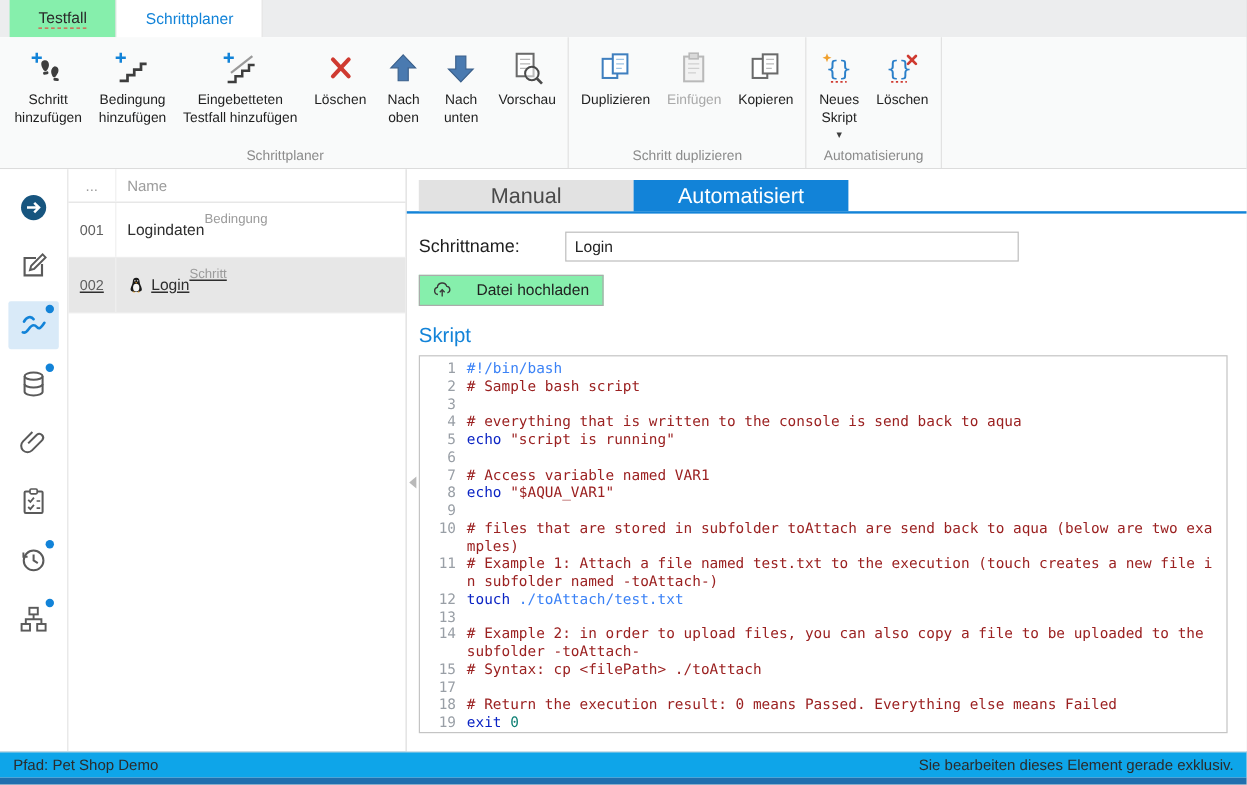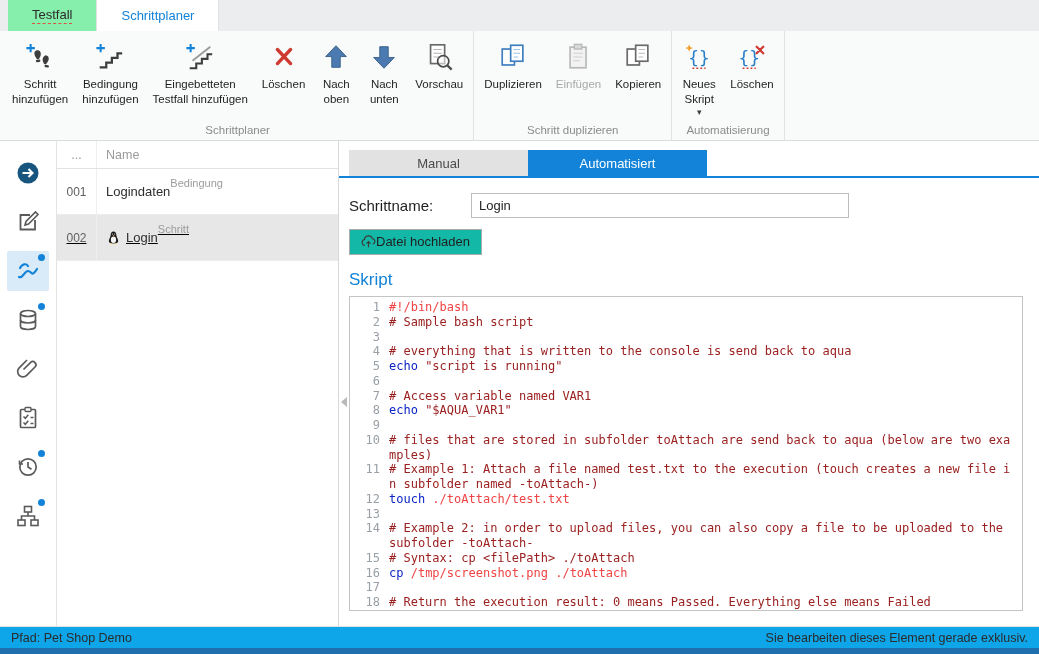--- a/index.html
+++ b/index.html
@@ -48,37 +48,37 @@
   .step-title{font-size:13px;color:#2e2e2e;display:flex;align-items:center;gap:5px;}
   .step-title .sticon{display:flex;}
   .step-title svg{width:15px;height:15px;}
   .step-sub{font-size:11px;color:#9b9b9b;margin-top:3px;}
 
   
   .main{flex:1;display:flex;flex-direction:column;min-width:0;position:relative;background:#fff;}
   .collapse-handle{position:absolute;left:0;top:248px;width:9px;height:26px;display:flex;align-items:center;justify-content:center;cursor:pointer;}
   .collapse-handle::before{content:"";border-top:5px solid transparent;border-bottom:5px solid transparent;border-right:6px solid #b9b9b9;}
   .main-tabs{display:flex;margin-top:9px;padding-left:10px;border-bottom:2px solid var(--accent,#1283d8);}
-  .main-tab{width:179px;height:26px;display:flex;align-items:center;justify-content:center;font-size:13px;background:#e2e2e2;color:#4a4a4a;cursor:pointer;}
+  .main-tab{width:179px;height:26px;display:flex;align-items:center;justify-content:center;font-size:18px;background:#e2e2e2;color:#4a4a4a;cursor:pointer;}
   .main-tab.active{background:var(--accent,#1283d8);color:#fff;}
   .form-row{display:flex;align-items:center;margin:15px 16px 0 10px;}
   .form-label{flex:0 0 122px;font-size:15px;color:#1f1f1f;}
   .text-input{width:378px;height:25px;border:1px solid #bdbdbd;font-size:13px;padding:0 7px;font-family:inherit;color:#1f1f1f;outline:none;box-sizing:border-box;}
-  .upload-btn{margin:11px 0 0 10px;align-self:flex-start;display:inline-flex;align-items:center;gap:0;border:1px solid #ababab;background:#14b8a6;padding:4px 11px 5px;font-size:13px;color:#1f1f1f;cursor:pointer;font-family:inherit;}
+  .upload-btn{margin:11px 0 0 10px;align-self:flex-start;display:inline-flex;align-items:center;gap:21px;border:1px solid #ababab;background:#86efac;padding:4px 11px 5px;font-size:13px;color:#1f1f1f;cursor:pointer;font-family:inherit;}
   .upload-btn svg{width:15px;height:15px;}
   .script-heading{margin:15px 0 6px 10px;font-size:17px;color:var(--accent,#1283d8);}
   .editor{margin:0 16px 15px 10px;border:1px solid #c4c4c4;flex:1;overflow:hidden;padding:3px 5px 3px 0;font-family:"DejaVu Sans Mono",monospace;font-size:12px;line-height:1.23;cursor:text;}
   .code-line{display:flex;}
   .ln{flex:0 0 30px;text-align:right;color:#999fa6;padding-right:9px;user-select:none;}
   .code{flex:1;white-space:pre-wrap;word-break:break-all;color:#151515;}
   .seg.comment{color:var(--code-comment,#9b2121);}
   .seg.cmd{color:var(--code-command,#0b24c4);text-align:center;}
   .seg.string{color:var(--code-string,#9b2121);}
   .seg.num{color:var(--code-number,#0e8074);}
-  .seg.plain{color:#ef4444;}
+  .seg.plain{color:#3b82f6;}
 
   
   .statusbar{flex:0 0 21px;background:#0ea5e9;border-top:1px solid #e2e2e2;display:flex;align-items:center;justify-content:space-between;padding:0 11px;font-size:12.5px;color:#2b2b2b;}
   .bottom-strip{flex:0 0 6px;background:var(--status-strip,#1f6fae);}
 </style>
 </head>
 <body>
 
 <div id="app">
   <div class="tabbar">
@@ -424,24 +424,20 @@
           </div>
           <div class="code-line">
             <span class="ln">14</span>
             <span class="code"><span class="seg comment"># Example 2: in order to upload files, you can also copy a file to be uploaded to the subfolder -toAttach-</span></span>
           </div>
           <div class="code-line">
             <span class="ln">15</span>
             <span class="code"><span class="seg comment"># Syntax: cp &lt;filePath&gt; ./toAttach</span></span>
           </div>
           <div class="code-line">
-            <span class="ln">16</span>
-            <span class="code"><span class="seg cmd">cp </span><span class="seg plain">/tmp/screenshot.png ./toAttach</span></span>
-          </div>
-          <div class="code-line">
             <span class="ln">17</span>
             <span class="code">&nbsp;</span>
           </div>
           <div class="code-line">
             <span class="ln">18</span>
             <span class="code"><span class="seg comment"># Return the execution result: 0 means Passed. Everything else means Failed</span></span>
           </div>
           <div class="code-line">
             <span class="ln">19</span>
             <span class="code"><span class="seg cmd">exit </span><span class="seg num">0</span></span>

